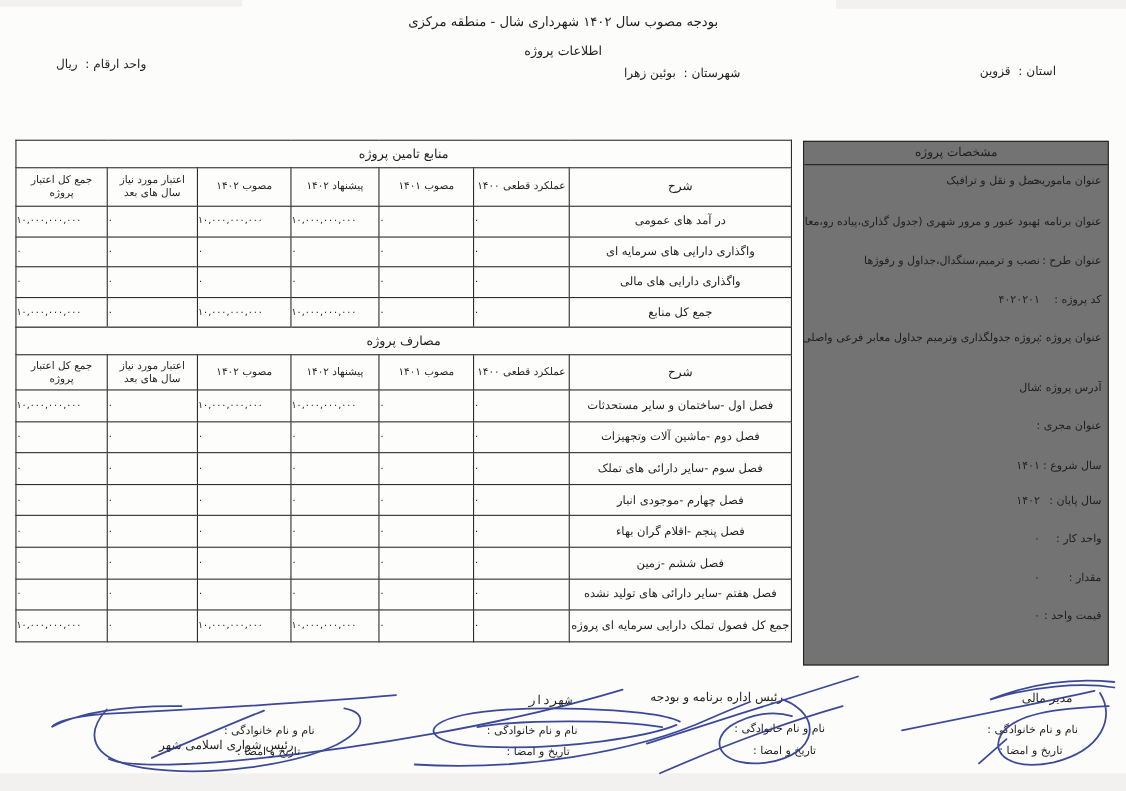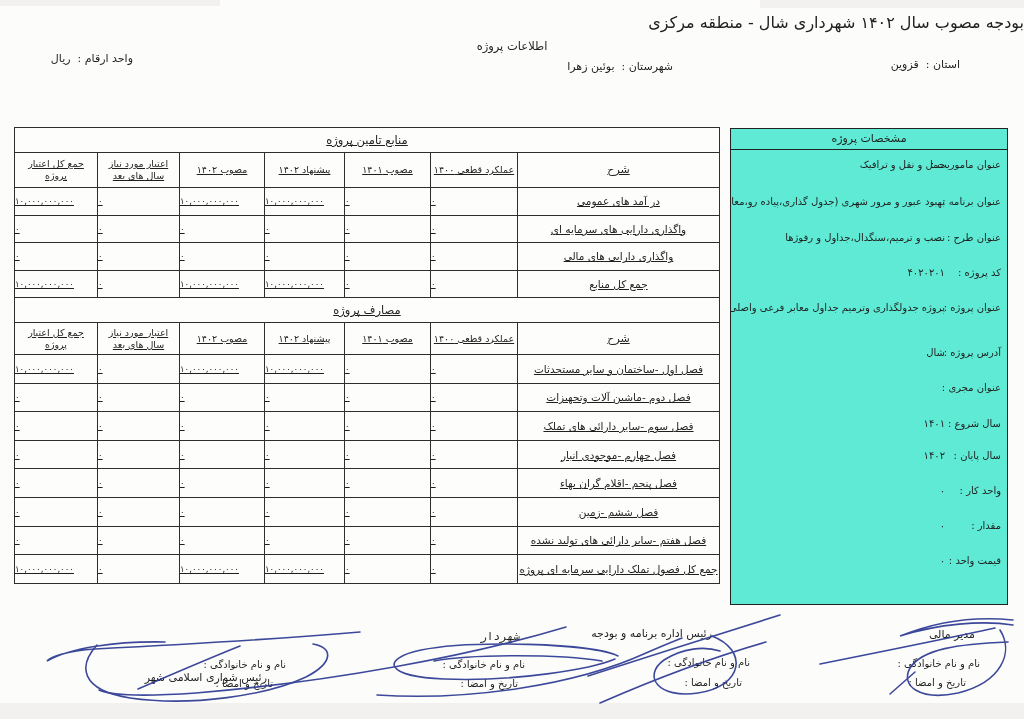--- a/index.html
+++ b/index.html
@@ -8,43 +8,43 @@
     background:#f4f3f1;
     font-family:"DejaVu Sans",sans-serif;
     color:#1f1f1f;
     position:relative;
     overflow:hidden;
   }
   .page{position:absolute;inset:0;background:#fcfcfb;}
   .scan-band{position:absolute;background:#e9e8e5;opacity:.55;pointer-events:none;}
 
   
-  .doc-title{position:absolute;top:13px;left:0;right:0;text-align:right;font-size:16px;direction:rtl;}
+  .doc-title{position:absolute;top:13px;left:0;right:0;text-align:center;font-size:12px;direction:rtl;}
   .doc-subtitle{position:absolute;top:39px;left:0;right:0;text-align:center;font-size:11.5px;direction:rtl;}
   .meta{position:absolute;direction:rtl;font-size:11px;white-space:nowrap;}
   .meta .lbl{margin-left:7px;}
 
   
   table.tbl{position:absolute;left:14px;border-collapse:collapse;table-layout:fixed;direction:rtl;background:#fdfdfc;}
   table.tbl th,table.tbl td{border:1px solid #2e2e2e;overflow:hidden;vertical-align:middle;font-weight:normal;padding:0;}
-  table.tbl{border:1.5px solid #222;text-decoration:underline;}
+  table.tbl{border:1.5px solid #222;}
   tr.title-row th{font-size:11.5px;height:24px;text-align:center;}
   tr.head-row th{font-size:9.5px;line-height:1.25;text-align:center;padding:1px 2px;}
   tr.head-row th.desc-h{font-size:11px;}
   td.desc{font-size:10.5px;text-align:center;padding:0 4px;}
   td.num{font-size:8.6px;text-align:left;direction:ltr;padding:0 3px 0 1px;white-space:nowrap;font-family:"DejaVu Sans",sans-serif;}
   table.sources{top:127px;}
   table.uses{top:297px;}
   table.sources tbody tr{height:27.5px;}
   table.uses tbody tr{height:28.6px;}
   table.sources tr.head-row th{height:32px;}
   table.uses tr.head-row th{height:29px;}
 
   
-  .panel{position:absolute;left:730px;top:128px;width:276px;height:475px;border:1.5px solid #222;background:#5eead4;direction:rtl;overflow:hidden;}
+  .panel{position:absolute;left:730px;top:128px;width:276px;height:475px;border:1.5px solid #222;background:#737373;direction:rtl;overflow:hidden;}
   .panel-title{height:20px;border-bottom:1px solid #222;text-align:center;font-size:11px;line-height:20px;}
   .spec-row{position:absolute;right:0;width:1200px;direction:rtl;font-size:10px;white-space:nowrap;}
   .spec-row .s-label{position:absolute;right:6px;top:0;margin-left:24px;}
   .spec-row .s-value{position:absolute;right:62px;top:0;}
 
   
   .sig{position:absolute;direction:rtl;white-space:nowrap;}
   .sig-role{font-size:11px;}
   .sig-field{font-size:10px;}
   svg.ink{position:absolute;left:0;top:600px;pointer-events:none;}

